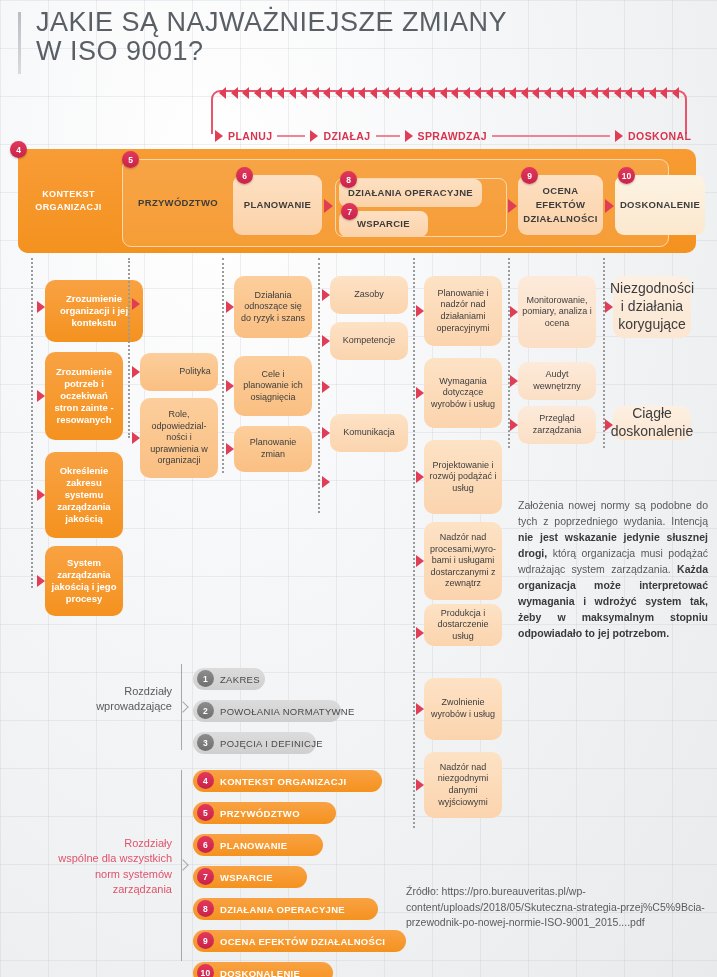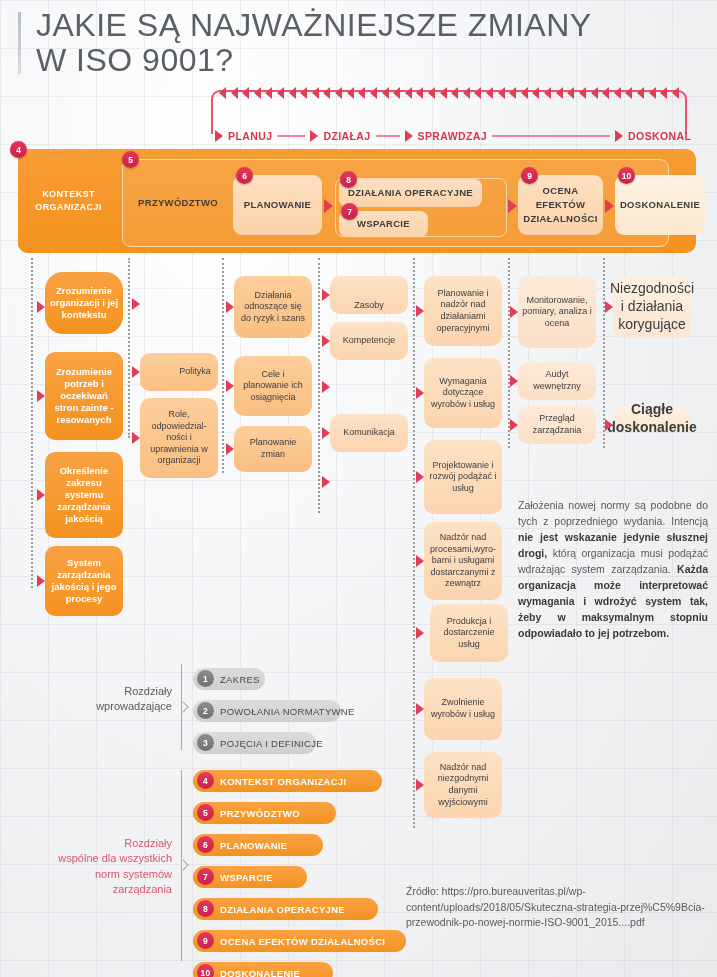--- a/index.html
+++ b/index.html
@@ -10,21 +10,21 @@
       linear-gradient(to right, rgba(180,185,195,.22) 1px, transparent 1px) 0 0/48px 48px,
       linear-gradient(to bottom, rgba(180,185,195,.22) 1px, transparent 1px) 0 0/48px 48px,
       radial-gradient(ellipse at 30% 18%, #ffffff 0%, #f4f5f7 45%, #e9eaec 100%);
     color:#4c4c4c;
   }
 
   
   #title-block{position:absolute;left:18px;top:8px;width:660px;}
   #title-bar{position:absolute;left:0;top:4px;width:3px;height:62px;
     background:linear-gradient(to bottom,#b9bcc1,#d9dbde);}
-  .title-line{font-size:32px;letter-spacing:.5px;color:#5a5f66;
+  .title-line{font-size:27px;letter-spacing:.5px;color:#5a5f66;
     font-weight:400;line-height:1.08;padding-left:18px;white-space:nowrap;}
 
   
   #pdca{position:absolute;left:205px;top:88px;width:488px;height:58px;}
   #pdca-bracket{position:absolute;left:6px;top:2px;right:6px;height:42px;
     border:2px solid #e8556d;border-bottom:none;border-radius:9px 9px 0 0;}
   #pdca-chevrons{position:absolute;left:14px;top:-3px;right:14px;height:16px;
     display:flex;justify-content:space-between;align-items:center;}
   .chev-left{width:0;height:0;border-top:6px solid transparent;
     border-bottom:6px solid transparent;border-right:7px solid #e03e56;}
@@ -226,21 +226,21 @@
   <div class="hdr-arrow" style="left:587px;top:50px;"></div>
 
   <div class="hdr-box hdr-cream" style="left:597px;top:26px;width:90px;height:60px;">
     <span>DOSKONALENIE</span>
   </div>
   <div class="num-badge" style="left:600px;top:18px;">10</div>
 </div>
 
 <div id="columns">
     <div class="dash-line" style="left: 31px; height: 330px;"></div>
-    <div class="cbox strong" style="left: 45px; top: 14px; width: 78px; height: 62px; border-radius: 18px;">
+    <div class="cbox strong" style="left: 45px; top: 22px; width: 98px; height: 62px;">
       <span>Zrozumienie organizacji i jej kontekstu</span>
     </div>
     <div class="cbox-arrow" style="left: 37px; top: 43px;"></div>
     <div class="cbox strong" style="left: 45px; top: 94px; width: 78px; height: 88px;">
       <span>Zrozumienie potrzeb i oczekiwań stron zainte - resowanych</span>
     </div>
     <div class="cbox-arrow" style="left: 37px; top: 132px;"></div>
     <div class="cbox strong" style="left: 45px; top: 194px; width: 78px; height: 86px;">
       <span>Określenie zakresu systemu zarządzania jakością</span>
     </div>
@@ -266,21 +266,21 @@
     <div class="cbox-arrow" style="left: 226px; top: 43px;"></div>
     <div class="cbox mid" style="left: 234px; top: 98px; width: 78px; height: 60px;">
       <span>Cele i planowanie ich osiągnięcia</span>
     </div>
     <div class="cbox-arrow" style="left: 226px; top: 122px;"></div>
     <div class="cbox mid" style="left: 234px; top: 168px; width: 78px; height: 46px;">
       <span>Planowanie zmian</span>
     </div>
     <div class="cbox-arrow" style="left: 226px; top: 185px;"></div>
     <div class="dash-line" style="left: 318px; height: 255px;"></div>
-    <div class="cbox soft" style="left: 330px; top: 18px; width: 78px; height: 38px; align-items: flex-end;">
+    <div class="cbox soft" style="left: 330px; top: 18px; width: 78px; height: 38px;">
       <span>Zasoby</span>
     </div>
     <div class="cbox-arrow" style="left: 322px; top: 31px;"></div>
     <div class="cbox soft" style="left: 330px; top: 64px; width: 78px; height: 38px;">
       <span>Kompetencje</span>
     </div>
     <div class="cbox-arrow" style="left: 322px; top: 77px;"></div>
     <div class="cbox-arrow" style="left: 322px; top: 123px;"></div>
     <div class="cbox soft" style="left: 330px; top: 156px; width: 78px; height: 38px;">
       <span>Komunikacja</span>
@@ -297,21 +297,21 @@
     </div>
     <div class="cbox-arrow" style="left: 416px; top: 129px;"></div>
     <div class="cbox soft" style="left: 424px; top: 182px; width: 78px; height: 74px;">
       <span>Projektowanie i rozwój podążać i usług</span>
     </div>
     <div class="cbox-arrow" style="left: 416px; top: 213px;"></div>
     <div class="cbox soft" style="left: 424px; top: 264px; width: 78px; height: 78px;">
       <span>Nadzór nad procesami,wyro- bami i usługami dostarczanymi z zewnątrz</span>
     </div>
     <div class="cbox-arrow" style="left: 416px; top: 297px;"></div>
-    <div class="cbox soft" style="left: 424px; top: 346px; width: 78px; height: 58px; margin-left: 6px;">
+    <div class="cbox soft" style="left: 424px; top: 346px; width: 78px; height: 42px;">
       <span>Produkcja i dostarczenie usług</span>
     </div>
     <div class="cbox-arrow" style="left: 416px; top: 369px;"></div>
     <div class="cbox soft" style="left: 424px; top: 420px; width: 78px; height: 62px;">
       <span>Zwolnienie wyrobów i usług</span>
     </div>
     <div class="cbox-arrow" style="left: 416px; top: 445px;"></div>
     <div class="cbox soft" style="left: 424px; top: 494px; width: 78px; height: 66px;">
       <span>Nadzór nad niezgodnymi danymi wyjściowymi</span>
     </div>
@@ -327,21 +327,21 @@
     <div class="cbox-arrow" style="left: 510px; top: 117px;"></div>
     <div class="cbox pale" style="left: 518px; top: 148px; width: 78px; height: 38px;">
       <span>Przegląd zarządzania</span>
     </div>
     <div class="cbox-arrow" style="left: 510px; top: 161px;"></div>
     <div class="dash-line" style="left: 603px; height: 190px;"></div>
     <div class="cbox cream" style="left: 613px; top: 18px; width: 78px; height: 62px;">
       <span>Niezgodności i działania korygujące</span>
     </div>
     <div class="cbox-arrow" style="left: 605px; top: 43px;"></div>
-    <div class="cbox cream" style="left: 613px; top: 148px; width: 78px; height: 26px; font-weight: bold;">
+    <div class="cbox cream" style="left: 613px; top: 148px; width: 78px; height: 34px;">
       <span>Ciągłe doskonalenie</span>
     </div>
     <div class="cbox-arrow" style="left: 605px; top: 161px;"></div>
   </div>
 
 <div id="para">
   <span>Założenia nowej normy są podobne do tych z poprzedniego wydania. Intencją </span><b>nie jest wskazanie jedynie słusznej drogi,</b><span> którą organizacja musi podążać wdrażając system zarządzania. </span><b>Każda organizacja może interpretować wymagania i wdrożyć system tak, żeby w maksymalnym stopniu odpowiadało to jej potrzebom.</b>
 </div>
 
 <div id="legend">

